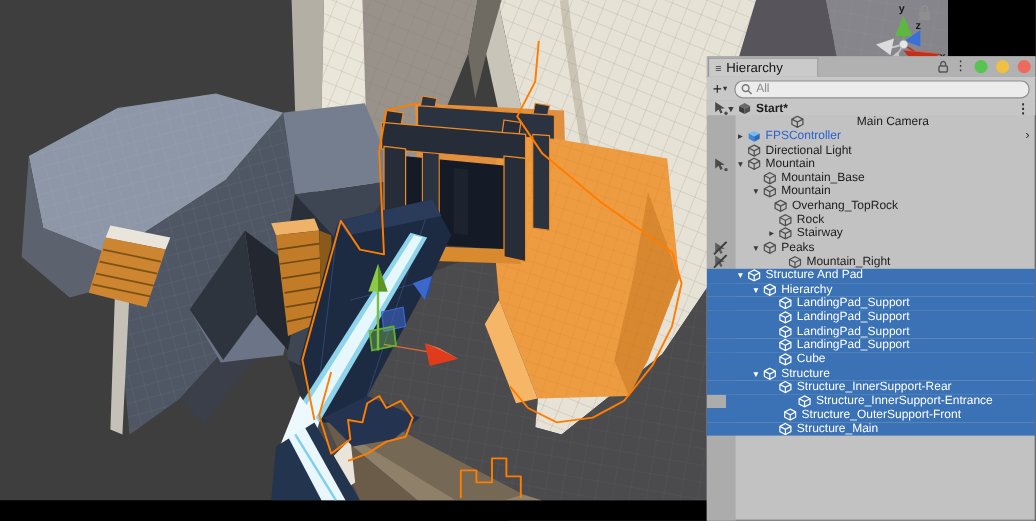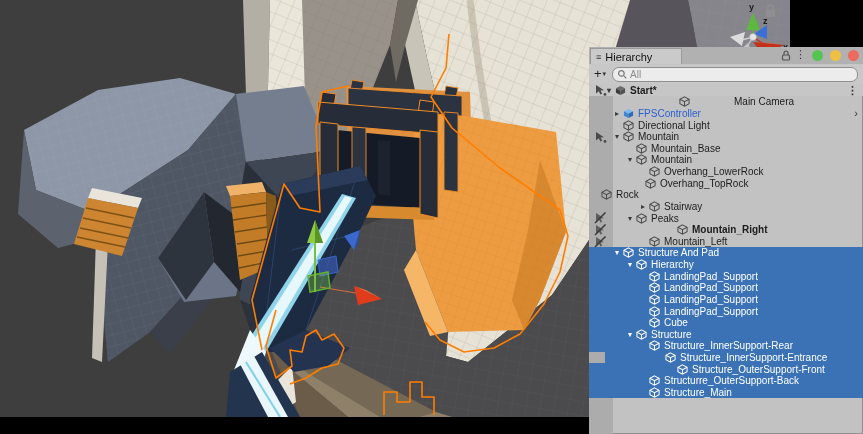--- a/index.html
+++ b/index.html
@@ -244,21 +244,21 @@
           <polygon points="6,1 11,3.6 6,6.2 1,3.6" fill="#6a6a6a"></polygon>
           <polygon points="1,3.6 6,6.2 6,11 1,8.4" fill="#3c3c3c"></polygon>
           <polygon points="11,3.6 11,8.4 6,11 6,6.2" fill="#515151"></polygon>
         </svg>
     </span>
     <span class="rlabel">Start*</span>
     <span class="trail">⋮</span>
   </div>
 
   <div id="rows">
-      <div class="hrow" style="padding-left: 38px; gap: 40px;">
+      <div class="hrow" style="padding-left: 18px; gap: 40px;">
         <span class="arrow"></span>
         <span class="ricon"><svg width="11" height="11" viewBox="0 0 12 12">
             <path d="M6 1 11 3.6 11 8.4 6 11 1 8.4 1 3.6Z" fill="none" stroke="#4c4c4c" stroke-width="1.1"></path>
             <path d="M1 3.6 6 6.2 11 3.6 M6 6.2 6 11" fill="none" stroke="#4c4c4c" stroke-width="1.1"></path>
           </svg></span>
         <span class="rlabel">Main Camera</span>
       </div>
       <div class="hrow" style="padding-left: 22px;">
         <span class="arrow">▸</span>
         <span class="ricon"><svg width="11" height="11" viewBox="0 0 12 12">
@@ -298,37 +298,29 @@
         <span class="rlabel">Mountain_Base</span>
       </div>
       <div class="hrow" style="padding-left: 35px;">
         <span class="arrow">▾</span>
         <span class="ricon"><svg width="11" height="11" viewBox="0 0 12 12">
             <path d="M6 1 11 3.6 11 8.4 6 11 1 8.4 1 3.6Z" fill="none" stroke="#4c4c4c" stroke-width="1.1"></path>
             <path d="M1 3.6 6 6.2 11 3.6 M6 6.2 6 11" fill="none" stroke="#4c4c4c" stroke-width="1.1"></path>
           </svg></span>
         <span class="rlabel">Mountain</span>
       </div>
+      <div class="hrow" style="padding-left: 44px;">
+        <span class="arrow"></span>
+        <span class="ricon"><svg width="11" height="11" viewBox="0 0 12 12">
+            <path d="M6 1 11 3.6 11 8.4 6 11 1 8.4 1 3.6Z" fill="none" stroke="#4c4c4c" stroke-width="1.1"></path>
+            <path d="M1 3.6 6 6.2 11 3.6 M6 6.2 6 11" fill="none" stroke="#4c4c4c" stroke-width="1.1"></path>
+          </svg></span>
+        <span class="rlabel">Overhang_TopRock</span>
+      </div>
       <div class="hrow" style="padding-left: 48px;">
-        <span class="arrow"></span>
-        <span class="ricon"><svg width="11" height="11" viewBox="0 0 12 12">
-            <path d="M6 1 11 3.6 11 8.4 6 11 1 8.4 1 3.6Z" fill="none" stroke="#4c4c4c" stroke-width="1.1"></path>
-            <path d="M1 3.6 6 6.2 11 3.6 M6 6.2 6 11" fill="none" stroke="#4c4c4c" stroke-width="1.1"></path>
-          </svg></span>
-        <span class="rlabel">Overhang_LowerRock</span>
-      </div>
-      <div class="hrow" style="padding-left: 44px;">
-        <span class="arrow"></span>
-        <span class="ricon"><svg width="11" height="11" viewBox="0 0 12 12">
-            <path d="M6 1 11 3.6 11 8.4 6 11 1 8.4 1 3.6Z" fill="none" stroke="#4c4c4c" stroke-width="1.1"></path>
-            <path d="M1 3.6 6 6.2 11 3.6 M6 6.2 6 11" fill="none" stroke="#4c4c4c" stroke-width="1.1"></path>
-          </svg></span>
-        <span class="rlabel">Overhang_TopRock</span>
-      </div>
-      <div class="hrow" style="">
         <span class="arrow"></span>
         <span class="ricon"><svg width="11" height="11" viewBox="0 0 12 12">
             <path d="M6 1 11 3.6 11 8.4 6 11 1 8.4 1 3.6Z" fill="none" stroke="#4c4c4c" stroke-width="1.1"></path>
             <path d="M1 3.6 6 6.2 11 3.6 M6 6.2 6 11" fill="none" stroke="#4c4c4c" stroke-width="1.1"></path>
           </svg></span>
         <span class="rlabel">Rock</span>
       </div>
       <div class="hrow" style="padding-left: 48px;">
         <span class="arrow">▸</span>
         <span class="ricon"><svg width="11" height="11" viewBox="0 0 12 12">
@@ -342,44 +334,32 @@
             <path d="M2,1 L2,9.5 L4.8,7.2 L6.4,10.6 L8.2,9.7 L6.6,6.6 L10,6.2 Z" fill="#4f4f4f" opacity="0.85"></path>
             <line x1="1" y1="11" x2="11.5" y2="0.5" stroke="#3e3e3e" stroke-width="1.6"></line>
           </svg></span>
         <span class="arrow">▾</span>
         <span class="ricon"><svg width="11" height="11" viewBox="0 0 12 12">
             <path d="M6 1 11 3.6 11 8.4 6 11 1 8.4 1 3.6Z" fill="none" stroke="#4c4c4c" stroke-width="1.1"></path>
             <path d="M1 3.6 6 6.2 11 3.6 M6 6.2 6 11" fill="none" stroke="#4c4c4c" stroke-width="1.1"></path>
           </svg></span>
         <span class="rlabel">Peaks</span>
       </div>
-      <div class="hrow" style="padding-left: 76px; font-weight: bold;">
+      <div class="hrow" style="padding-left: 56px;">
         <span class="gut"><svg width="13" height="12" viewBox="0 0 13 12">
             <path d="M2,1 L2,9.5 L4.8,7.2 L6.4,10.6 L8.2,9.7 L6.6,6.6 L10,6.2 Z" fill="#4f4f4f" opacity="0.85"></path>
             <line x1="1" y1="11" x2="11.5" y2="0.5" stroke="#3e3e3e" stroke-width="1.6"></line>
           </svg></span>
         <span class="arrow"></span>
         <span class="ricon"><svg width="11" height="11" viewBox="0 0 12 12">
             <path d="M6 1 11 3.6 11 8.4 6 11 1 8.4 1 3.6Z" fill="none" stroke="#4c4c4c" stroke-width="1.1"></path>
             <path d="M1 3.6 6 6.2 11 3.6 M6 6.2 6 11" fill="none" stroke="#4c4c4c" stroke-width="1.1"></path>
           </svg></span>
         <span class="rlabel">Mountain_Right</span>
       </div>
-      <div class="hrow" style="padding-left: 48px;">
-        <span class="gut"><svg width="13" height="12" viewBox="0 0 13 12">
-            <path d="M2,1 L2,9.5 L4.8,7.2 L6.4,10.6 L8.2,9.7 L6.6,6.6 L10,6.2 Z" fill="#4f4f4f" opacity="0.85"></path>
-            <line x1="1" y1="11" x2="11.5" y2="0.5" stroke="#3e3e3e" stroke-width="1.6"></line>
-          </svg></span>
-        <span class="arrow"></span>
-        <span class="ricon"><svg width="11" height="11" viewBox="0 0 12 12">
-            <path d="M6 1 11 3.6 11 8.4 6 11 1 8.4 1 3.6Z" fill="none" stroke="#4c4c4c" stroke-width="1.1"></path>
-            <path d="M1 3.6 6 6.2 11 3.6 M6 6.2 6 11" fill="none" stroke="#4c4c4c" stroke-width="1.1"></path>
-          </svg></span>
-        <span class="rlabel">Mountain_Left</span>
-      </div>
       <div class="hrow sel" style="padding-left: 22px;">
         <span class="arrow">▾</span>
         <span class="ricon"><svg width="11" height="11" viewBox="0 0 12 12">
             <path d="M6 1 11 3.6 11 8.4 6 11 1 8.4 1 3.6Z" fill="none" stroke="#ffffff" stroke-width="1.1"></path>
             <path d="M1 3.6 6 6.2 11 3.6 M6 6.2 6 11" fill="none" stroke="#ffffff" stroke-width="1.1"></path>
           </svg></span>
         <span class="rlabel">Structure And Pad</span>
       </div>
       <div class="hrow sel" style="padding-left: 35px;">
         <span class="arrow">▾</span>
@@ -446,35 +426,27 @@
         <span class="rlabel">Structure_InnerSupport-Rear</span>
       </div>
       <div class="hrow sel" style="padding-left: 48px; margin-left: 16px;">
         <span class="arrow"></span>
         <span class="ricon"><svg width="11" height="11" viewBox="0 0 12 12">
             <path d="M6 1 11 3.6 11 8.4 6 11 1 8.4 1 3.6Z" fill="none" stroke="#ffffff" stroke-width="1.1"></path>
             <path d="M1 3.6 6 6.2 11 3.6 M6 6.2 6 11" fill="none" stroke="#ffffff" stroke-width="1.1"></path>
           </svg></span>
         <span class="rlabel">Structure_InnerSupport-Entrance</span>
       </div>
-      <div class="hrow sel" style="padding-left: 76px;">
+      <div class="hrow sel" style="padding-left: 52px;">
         <span class="arrow"></span>
         <span class="ricon"><svg width="11" height="11" viewBox="0 0 12 12">
             <path d="M6 1 11 3.6 11 8.4 6 11 1 8.4 1 3.6Z" fill="none" stroke="#ffffff" stroke-width="1.1"></path>
             <path d="M1 3.6 6 6.2 11 3.6 M6 6.2 6 11" fill="none" stroke="#ffffff" stroke-width="1.1"></path>
           </svg></span>
         <span class="rlabel">Structure_OuterSupport-Front</span>
-      </div>
-      <div class="hrow sel" style="padding-left: 48px;">
-        <span class="arrow"></span>
-        <span class="ricon"><svg width="11" height="11" viewBox="0 0 12 12">
-            <path d="M6 1 11 3.6 11 8.4 6 11 1 8.4 1 3.6Z" fill="none" stroke="#ffffff" stroke-width="1.1"></path>
-            <path d="M1 3.6 6 6.2 11 3.6 M6 6.2 6 11" fill="none" stroke="#ffffff" stroke-width="1.1"></path>
-          </svg></span>
-        <span class="rlabel">Structurre_OuterSupport-Back</span>
       </div>
       <div class="hrow sel" style="padding-left: 48px; text-align: right;">
         <span class="arrow"></span>
         <span class="ricon"><svg width="11" height="11" viewBox="0 0 12 12">
             <path d="M6 1 11 3.6 11 8.4 6 11 1 8.4 1 3.6Z" fill="none" stroke="#ffffff" stroke-width="1.1"></path>
             <path d="M1 3.6 6 6.2 11 3.6 M6 6.2 6 11" fill="none" stroke="#ffffff" stroke-width="1.1"></path>
           </svg></span>
         <span class="rlabel">Structure_Main</span>
       </div>
     </div>

